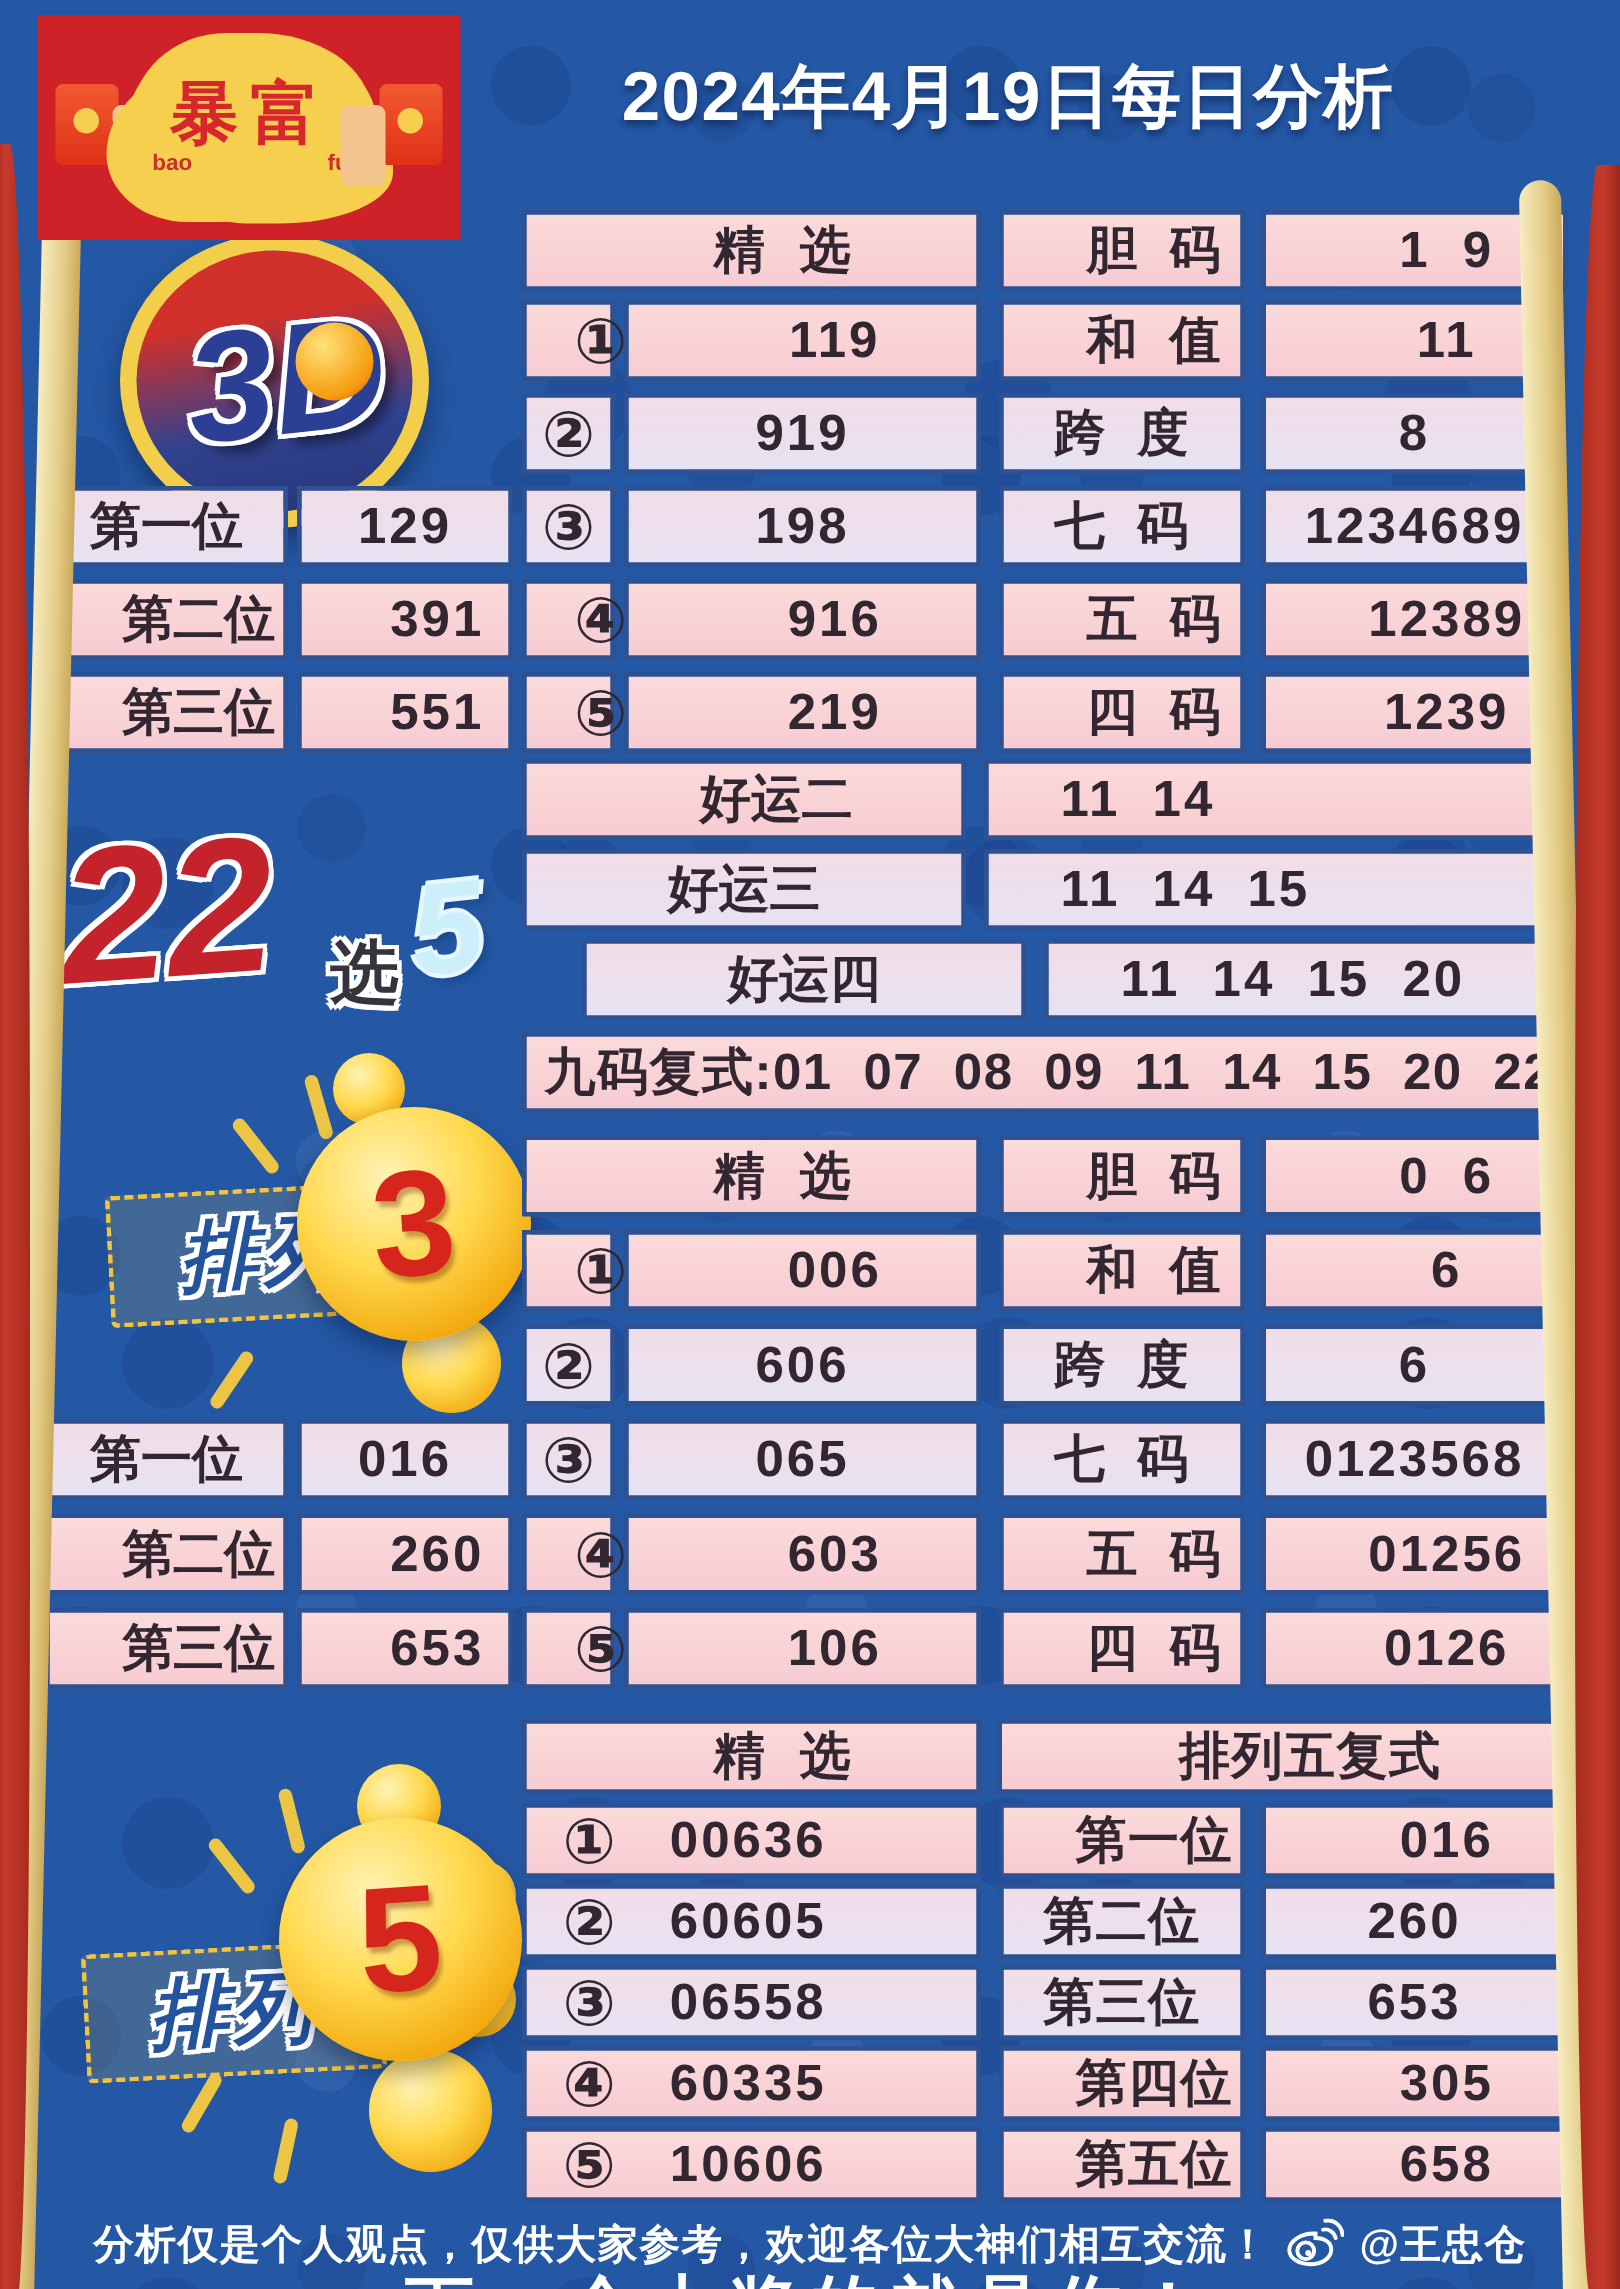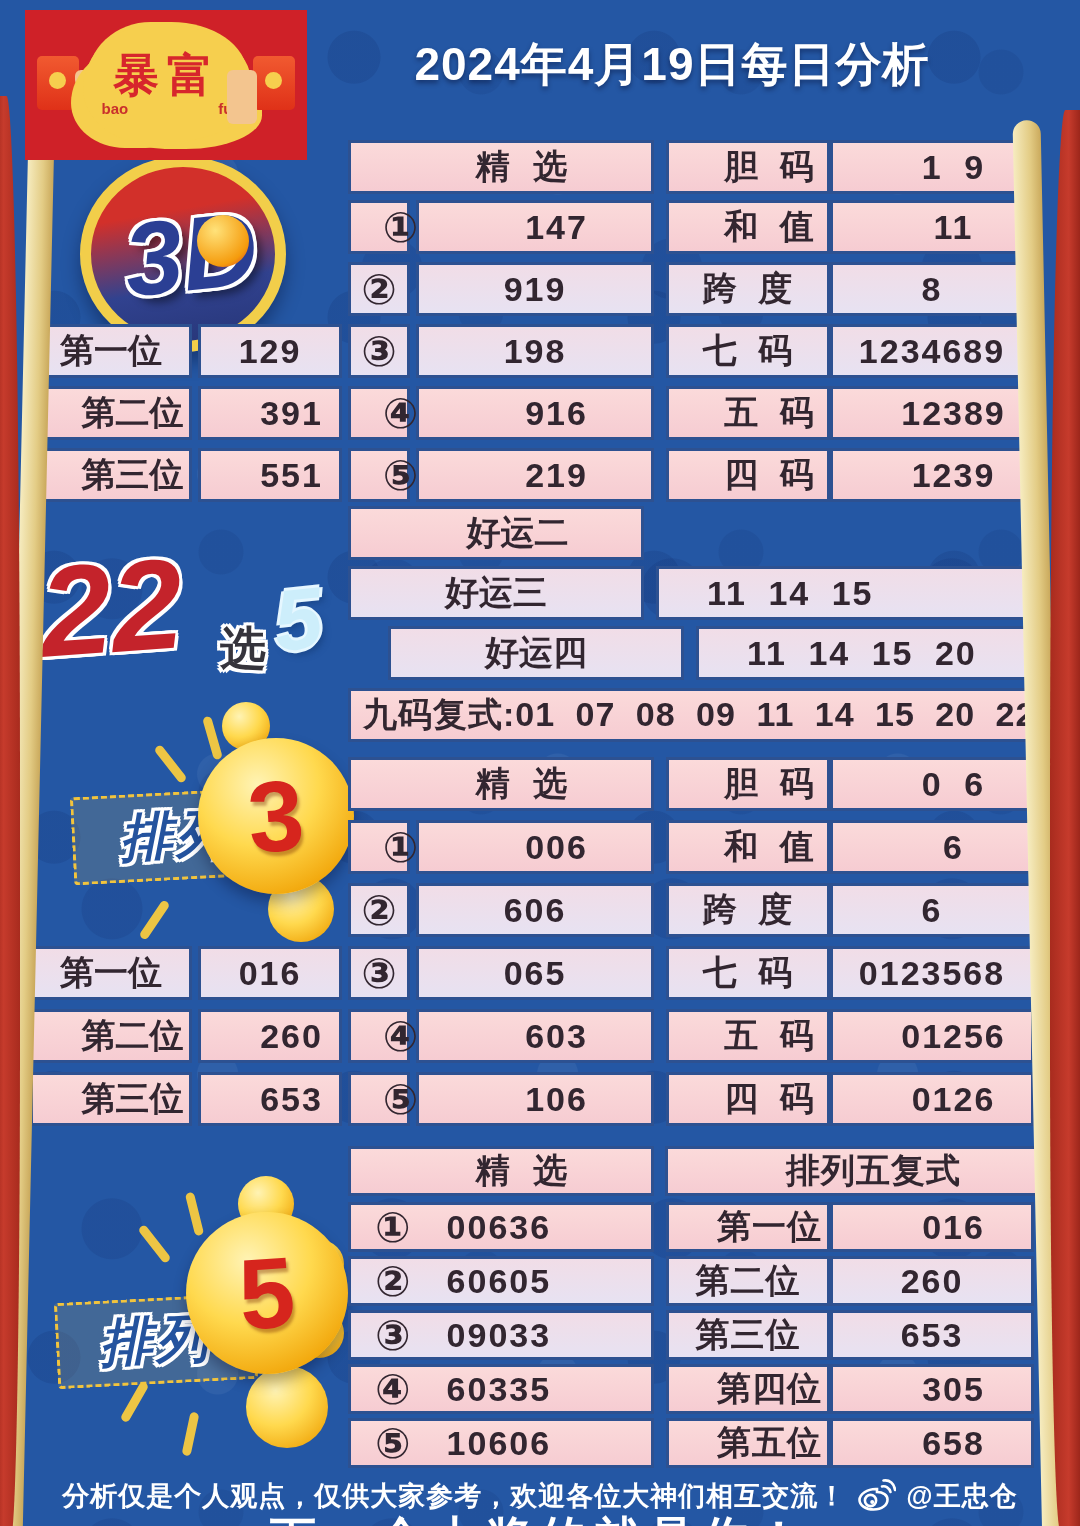--- a/index.html
+++ b/index.html
@@ -43,21 +43,21 @@
   
   .r{position:absolute;display:flex;height:54px;z-index:2;}
   .r.h50{height:50px;}
   .c{border:3px solid #2d5191;display:flex;align-items:center;justify-content:center;
      font-weight:700;color:#322630;font-size:34px;white-space:pre;word-spacing:10px;}
   .pink{background:linear-gradient(180deg,#fbdada,#f6ccd2);padding-left:43px;}
   .lav{background:linear-gradient(180deg,#f1dde7,#e7e2f2);}
   .w-num{width:62px;font-size:42px;font-weight:600;}
   .w-val{width:238px;margin-left:6px;letter-spacing:2px;}
   .w-lbl{width:164px;margin-left:12px;letter-spacing:1px;}
-  .w-sval{width:204px;margin-left:0;letter-spacing:2px;text-align:right;}
+  .w-sval{width:204px;margin-left:11px;letter-spacing:2px;text-align:right;}
   .w-selhdr{width:306px;letter-spacing:2px;}
   .w-plbl{width:162px;}
   .w-pval{width:144px;margin-left:6px;letter-spacing:2px;}
   .w-xlbl{width:296px;font-family:Liberation Serif, serif;}
   .w-xval{width:374px;margin-left:12px;justify-content:flex-start;padding-left:48px;letter-spacing:2px;}
   .w-full{width:692px;justify-content:flex-start;padding-left:12px;letter-spacing:1px;}
   .w-sel5{width:306px;justify-content:flex-start;padding-left:24px;gap:34px;letter-spacing:2px;}
   .w-rhdr{width:374px;margin-left:11px;letter-spacing:1px;}
   
   .d3ball{position:absolute;left:80px;top:156px;width:206px;height:196px;border-radius:50%;z-index:2;
@@ -120,21 +120,21 @@
     <div class="orb"></div>
   </div>
 
   <div class="r" style="left:348px;top:140px;">
     <div class="c pink w-selhdr">精 选</div>
     <div class="c pink w-lbl">胆 码</div>
     <div class="c pink w-sval">1 9</div>
   </div>
   <div class="r" style="left:348px;top:200px;">
     <div class="c pink w-num">①</div>
-    <div class="c pink w-val">147</div>
+    <div class="c pink w-val">119</div>
     <div class="c pink w-lbl">和 值</div>
     <div class="c pink w-sval">11</div>
   </div>
   <div class="r" style="left:348px;top:262px;">
     <div class="c lav w-num">②</div>
     <div class="c lav w-val">919</div>
     <div class="c lav w-lbl">跨 度</div>
     <div class="c lav w-sval">8</div>
   </div>
   <div class="r" style="left:348px;top:324px;">
@@ -169,20 +169,21 @@
   </div>
 
   <div class="x22">
     <div class="big outl">22</div>
     <div class="mid outl">选</div>
     <div class="small">5</div>
   </div>
 
   <div class="r" style="left:348px;top:506px;">
     <div class="c pink w-xlbl">好运二</div>
+    <div class="c pink w-xval">11 14</div>
   </div>
   <div class="r" style="left:348px;top:566px;">
     <div class="c lav w-xlbl">好运三</div>
     <div class="c lav w-xval">11 14 15</div>
   </div>
   <div class="r" style="left:348px;top:626px;padding-left:40px;">
     <div class="c lav w-xlbl">好运四</div>
     <div class="c lav w-xval">11 14 15 20</div>
   </div>
   <div class="r" style="left:348px;top:688px;">
@@ -281,21 +282,21 @@
     <div class="c lav w-sel5">
       <span style="font-size:42px;font-weight:600;">②</span>
       <span>60605</span>
     </div>
     <div class="c lav w-lbl">第二位</div>
     <div class="c lav w-sval">260</div>
   </div>
   <div class="r h50" style="left:348px;top:1310px;">
     <div class="c lav w-sel5">
       <span style="font-size:42px;font-weight:600;">③</span>
-      <span>09033</span>
+      <span>06558</span>
     </div>
     <div class="c lav w-lbl">第三位</div>
     <div class="c lav w-sval">653</div>
   </div>
   <div class="r h50" style="left:348px;top:1364px;">
     <div class="c pink w-sel5">
       <span style="font-size:42px;font-weight:600;">④</span>
       <span>60335</span>
     </div>
     <div class="c pink w-lbl">第四位</div>

